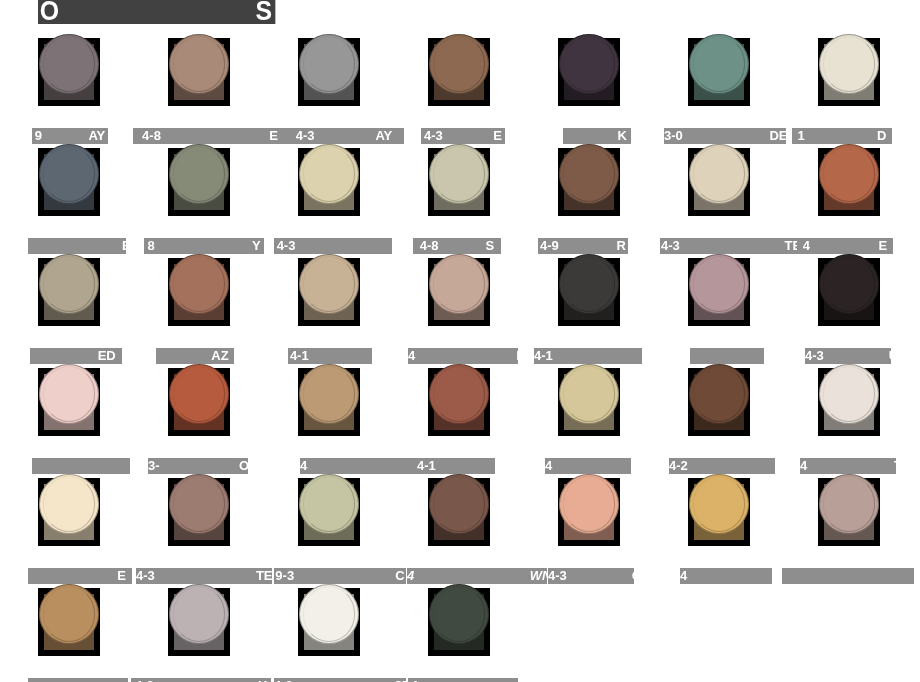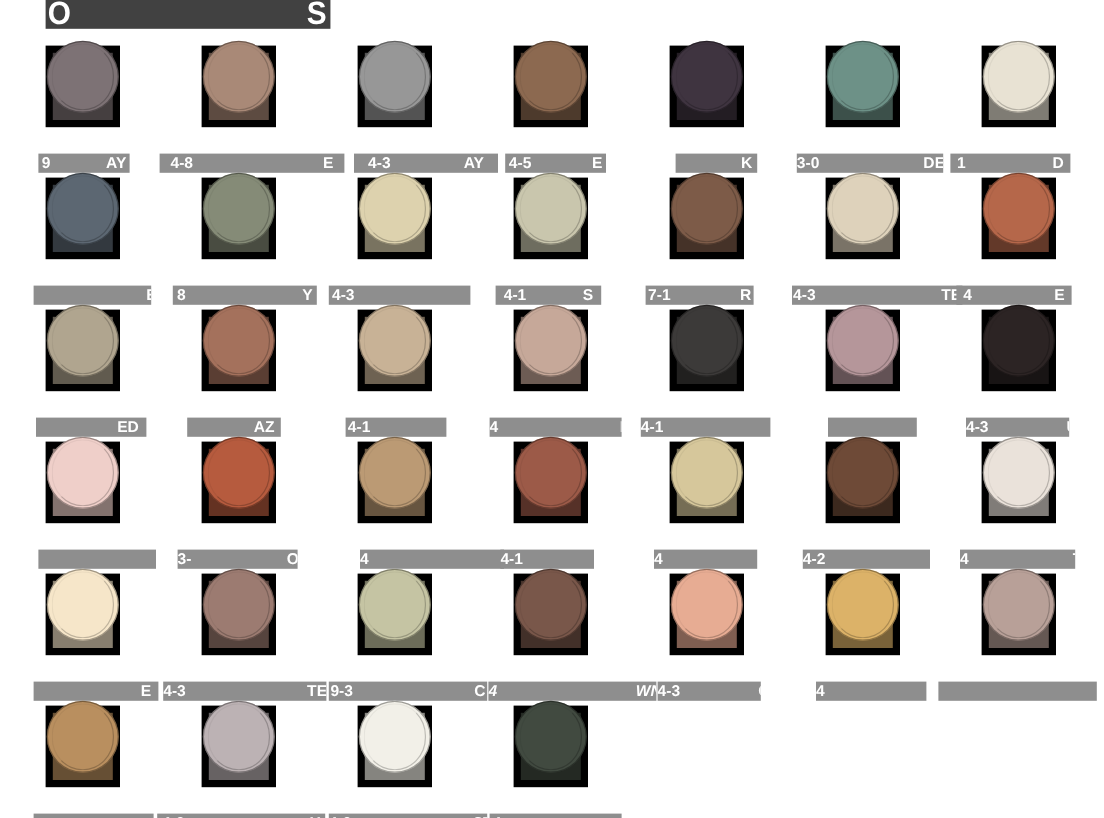--- a/index.html
+++ b/index.html
@@ -186,22 +186,22 @@
             <div class="chip-inner" style="background: rgb(232, 226, 211);"></div>
           </div>
           <div class="pan" style="background: rgb(232, 226, 211);">
             <div class="pan-sheen"></div>
           </div>
         </div>
       </div>
       <div class="label-strip">
         <div class="label" style="left: 32px; width: 76px;">9             AY</div>
         <div class="label" style="left: 133px; width: 154px;">4-8                              E</div>
-        <div class="label" style="left: 295px; width: 120px;">4-3                 AY</div>
-        <div class="label" style="left: 421px; width: 84px;">4-5              E</div>
+        <div class="label" style="left: 284px; width: 120px;">4-3                 AY</div>
+        <div class="label" style="left: 421px; width: 84px;">4-3              E</div>
         <div class="label" style="left: 563px; width: 68px;">              K</div>
         <div class="label" style="left: 664px; width: 122px;">3-0                        DE</div>
         <div class="label" style="left: 792px; width: 100px;">1                    D</div>
       </div>
     </div>
     <div class="swatch-row">
       <div class="row-cells">
         <div class="cell" style="left: 38px;">
           <div class="chip">
             <div class="chip-inner" style="background: rgb(92, 103, 114);"></div>
@@ -256,22 +256,22 @@
           </div>
           <div class="pan" style="background: rgb(181, 103, 74);">
             <div class="pan-sheen"></div>
           </div>
         </div>
       </div>
       <div class="label-strip">
         <div class="label" style="left: 28px; width: 98px;">                          E</div>
         <div class="label" style="left: 144px; width: 120px;">8                           Y</div>
         <div class="label" style="left: 274px; width: 118px;">4-3                          </div>
-        <div class="label" style="left: 413px; width: 88px;">4-1             S</div>
-        <div class="label" style="left: 538px; width: 90px;">7-1                R</div>
+        <div class="label" style="left: 413px; width: 88px;">4-8             S</div>
+        <div class="label" style="left: 538px; width: 90px;">4-9                R</div>
         <div class="label" style="left: 660px; width: 142px;">4-3                             TE</div>
         <div class="label" style="left: 797px; width: 96px;">4                   E</div>
       </div>
     </div>
     <div class="swatch-row">
       <div class="row-cells">
         <div class="cell" style="left: 38px;">
           <div class="chip">
             <div class="chip-inner" style="background: rgb(176, 165, 143);"></div>
           </div>

